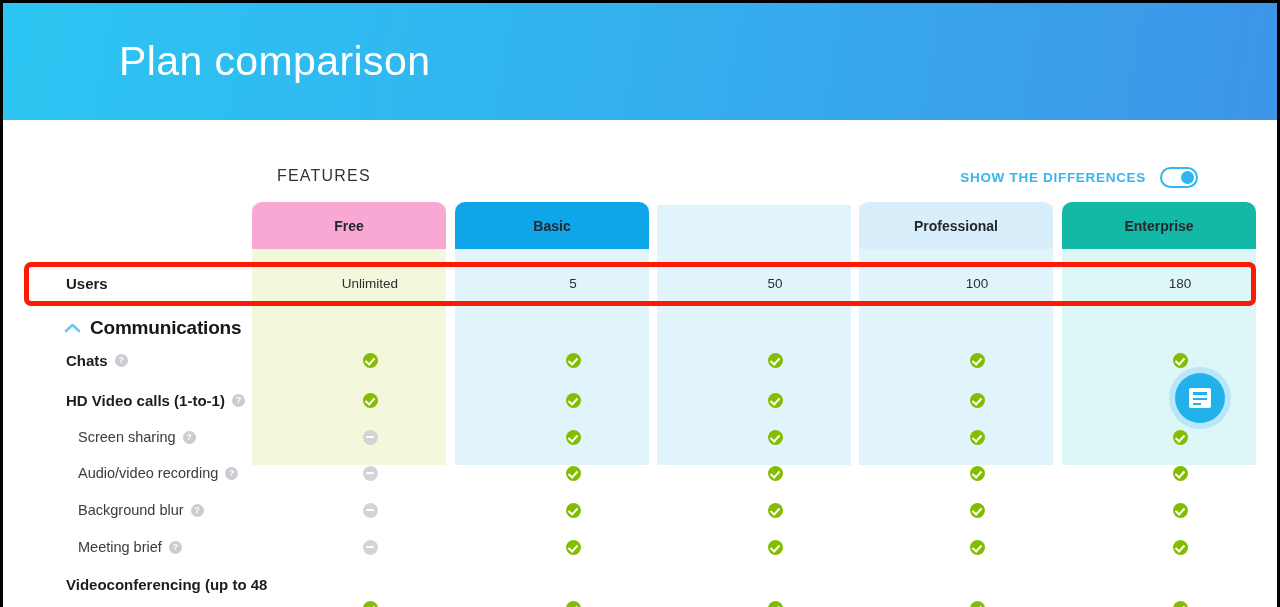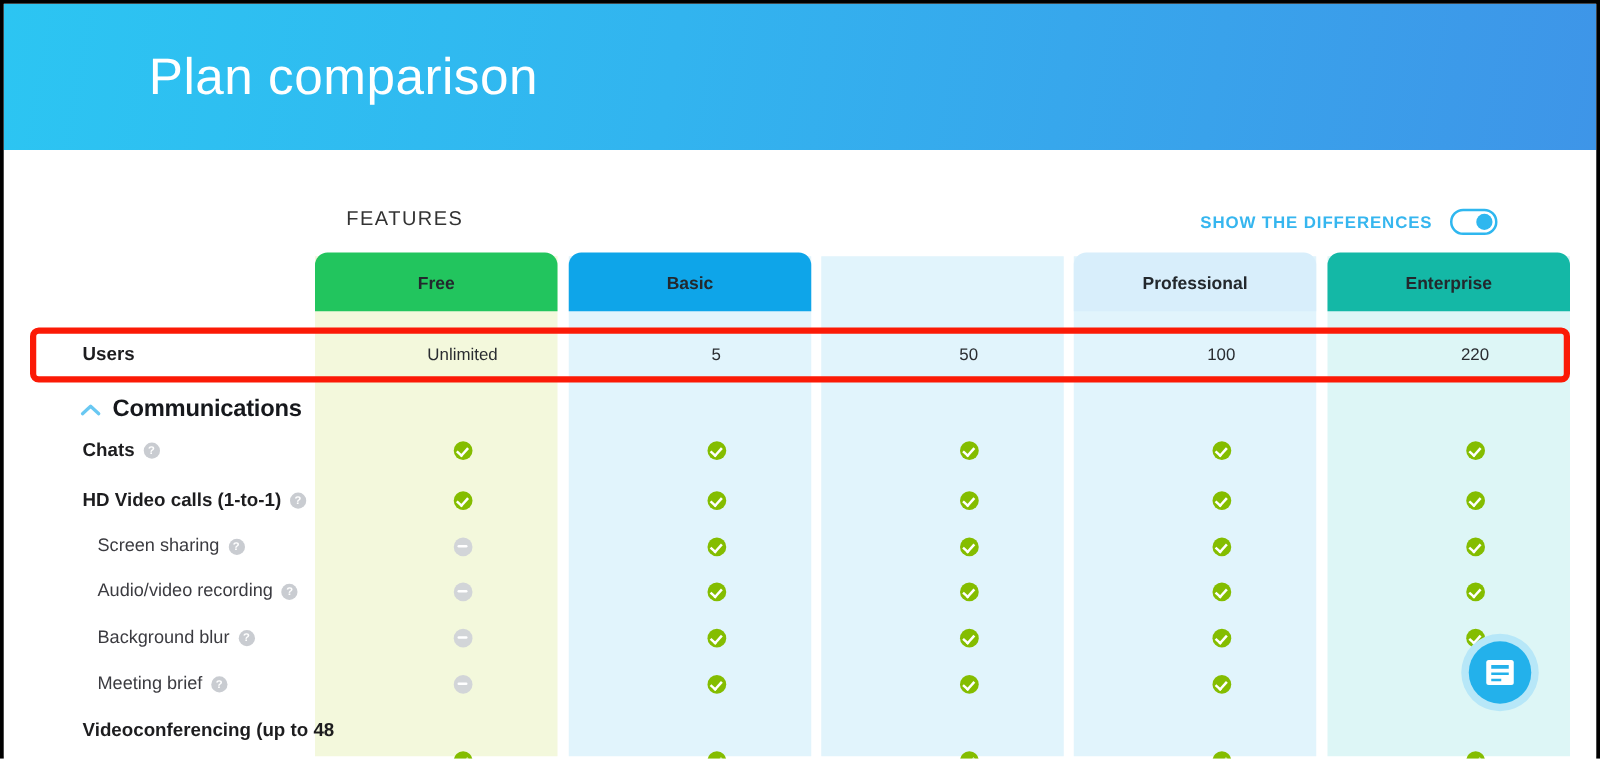--- a/index.html
+++ b/index.html
@@ -40,21 +40,21 @@
     font-weight: 400;
     letter-spacing: 0.4px;
     line-height: 1;
   }
 
   
   .table-wrap {
     position: absolute;
     top: 117px; left: 0;
     width: 1274px;
-    height: 485px;
+    height: 345px;
     background: #ffffff;
   }
 
   
   .cols {
     position: absolute;
     top: 0; left: 0; right: 0; bottom: 0;
   }
 
   .col-band {
@@ -121,21 +121,21 @@
     width: 194px;
     height: 47px;
     border-radius: 10px 10px 0 0;
     display: flex;
     align-items: center;
     justify-content: center;
     font-size: 14px;
     font-weight: 700;
     color: #23282d;
   }
-  .plan-head.free      { left: 249px;  background: #22c55e; }
+  .plan-head.free      { left: 249px;  background: #f9a8d4; }
   .plan-head.basic     { left: 452px;  background: #0ea5e9; }
   .plan-head.standard  { left: 654px;  background: #d8eefb; }
   .plan-head.prof      { left: 856px;  background: #d8eefb; }
   .plan-head.enterprise{ left: 1059px; background: #14b8a6; }
 
   
   .rows {
     position: absolute;
     top: 0; left: 0; right: 0; bottom: 0; margin-left: 21px;
   }
@@ -329,21 +329,21 @@
     <div class="rows">
 
       <div class="row" style="top:163px;height:0;">
         <div class="row-label lvl1">
           <span class="txt">Users</span>
         </div>
         <div class="cell c0">Unlimited</div>
         <div class="cell c1">5</div>
         <div class="cell c2">50</div>
         <div class="cell c3">100</div>
-        <div class="cell c4">220</div>
+        <div class="cell c4">180</div>
       </div>
 
       <div class="section-head" style="top:197px;">
         <svg class="chev" viewBox="0 0 17 12">
           <polyline points="2,9 8.5,3 15,9" fill="none" stroke="#69c8f2" stroke-width="2.6" stroke-linecap="round" stroke-linejoin="round"></polyline>
         </svg>
         <span class="txt">Communications</span>
       </div>
 
       <div class="row" style="top:240px;height:0;">

